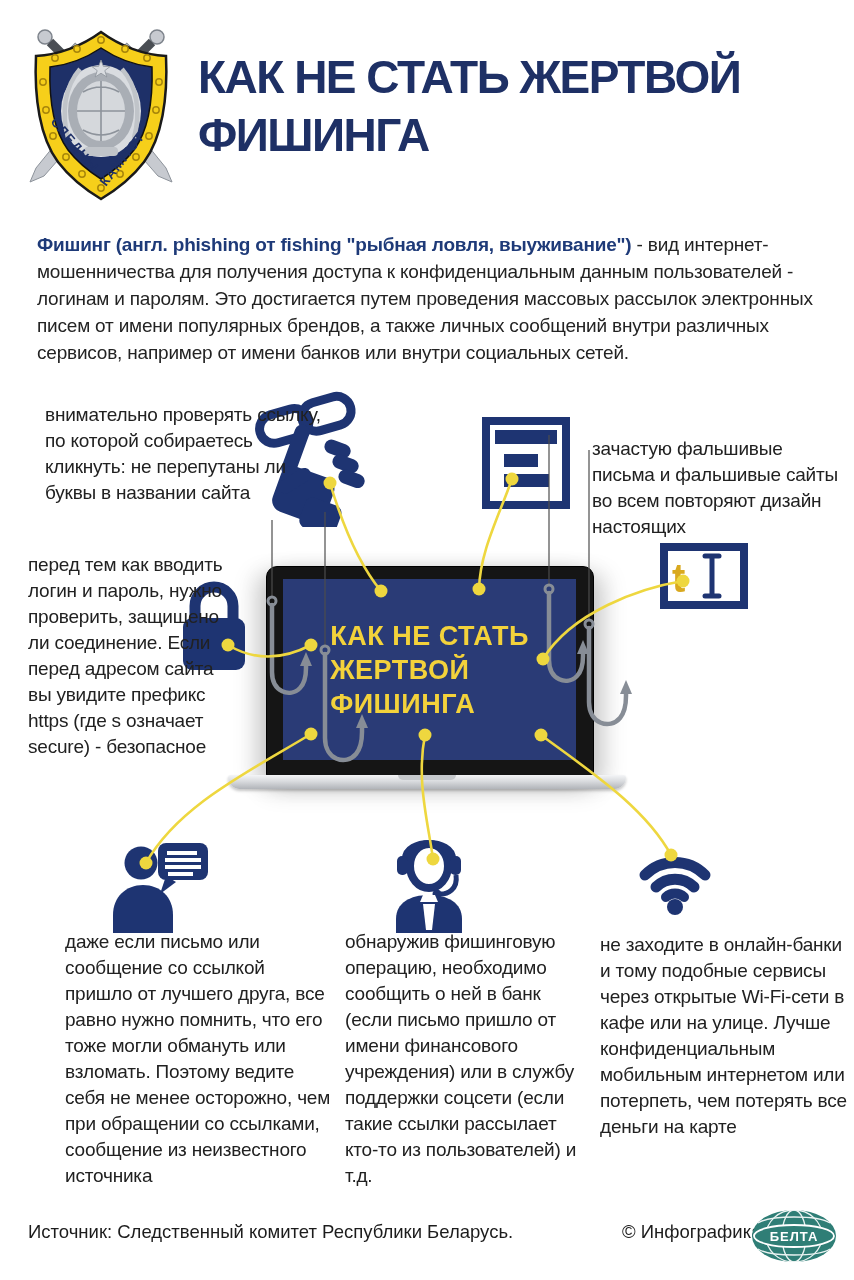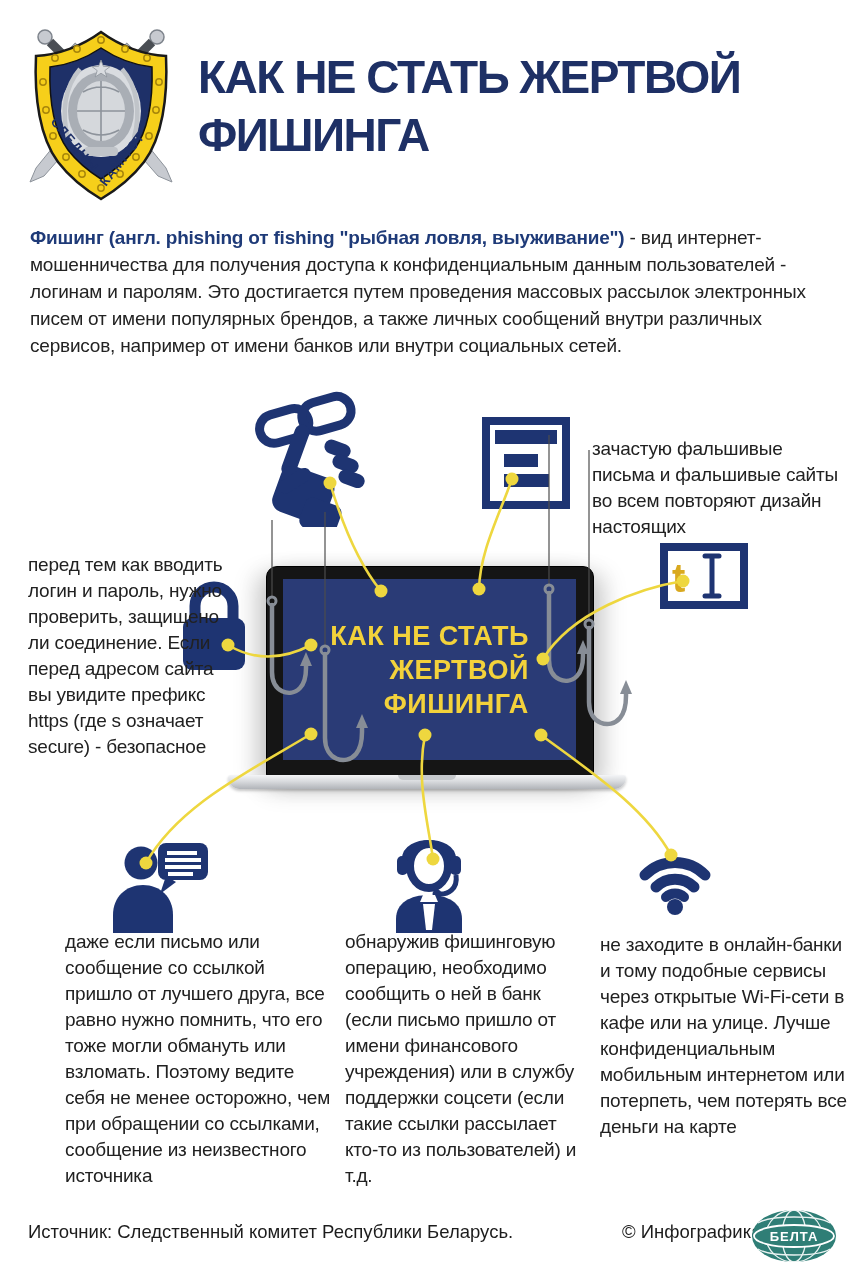--- a/index.html
+++ b/index.html
@@ -42,21 +42,21 @@
   .laptop-bezel{
     position:absolute;left:266px;top:566px;width:326px;height:210px;z-index:1;
     background:#151515;border:1px solid #000;border-radius:11px 11px 4px 4px;
     box-shadow:0 10px 26px rgba(0,0,0,.20), -14px 6px 22px rgba(0,0,0,.10), 14px 6px 22px rgba(0,0,0,.10);
   }
   .laptop-screen{
     position:absolute;left:283px;top:579px;width:293px;height:181px;z-index:1;
     background:#2a3b76;display:flex;flex-direction:column;align-items:center;justify-content:center;
   }
   .screen-title{
-    text-align:right;font-weight:700;font-size:27px;line-height:34px;color:#f3d23b;letter-spacing:0.5px;
+    text-align:left;font-weight:700;font-size:27px;line-height:34px;color:#f3d23b;letter-spacing:0.5px;
   }
   .laptop-base{
     position:absolute;left:228px;top:775px;width:398px;height:14px;z-index:1;
     background:linear-gradient(#f4f5f7 0%,#d9dbde 45%,#b1b4b9 100%);
     border-radius:3px 3px 14px 14px;box-shadow:0 2px 3px rgba(0,0,0,.22);
   }
   .laptop-notch{
     position:absolute;left:50%;transform:translateX(-50%);top:0;width:58px;height:5px;
     background:#c6c9cd;border-radius:0 0 6px 6px;
   }
@@ -119,21 +119,21 @@
     </g>
     <text transform="translate(36,116) rotate(50)" font-size="13" font-weight="700" fill="#1e3068" letter-spacing="1.5">СЛЕДЧЫ</text>
     <text transform="translate(92,181) rotate(-52)" font-size="13" font-weight="700" fill="#1e3068" letter-spacing="1">КАМІТЭТ</text>
   </svg>
 
   <h1 class="page-title" style="margin:0;">
     <div>КАК НЕ СТАТЬ ЖЕРТВОЙ</div>
     <div>ФИШИНГА</div>
   </h1>
 
-  <p class="intro" style="margin:2px;">
+  <p class="intro" style="margin:9px;">
     <span class="lead">Фишинг (англ. phishing от fishing "рыбная ловля, выуживание")</span><span> - вид интернет-мошенничества для получения доступа к конфиденциальным данным пользователей - логинам и паролям. Это достигается путем проведения массовых рассылок электронных писем от имени популярных брендов, а также личных сообщений внутри различных сервисов, например от имени банков или внутри социальных сетей.</span>
   </p>
 
   <div class="laptop-bezel"></div>
   <div class="laptop-screen">
     <div class="screen-title">
       <div>КАК НЕ СТАТЬ</div>
       <div>ЖЕРТВОЙ</div>
       <div>ФИШИНГА</div>
     </div>
@@ -209,20 +209,21 @@
 
   <svg class="tip-icon icon7" width="96" height="80" viewBox="0 0 96 80">
     <g stroke="#1e3472" fill="none" stroke-linecap="round">
       <path d="M17,39 A42,42 0 0 1 77,39" stroke-width="11"></path>
       <path d="M28,51 A27,27 0 0 1 66,51" stroke-width="11"></path>
       <path d="M38,61 A13,13 0 0 1 56,61" stroke-width="10"></path>
     </g>
     <circle cx="47" cy="71" r="8" fill="#1e3472"></circle>
   </svg>
 
+  <div class="tip-text tip1-text">внимательно проверять ссылку, по которой собираетесь кликнуть: не перепутаны ли буквы в названии сайта</div>
   <div class="tip-text tip2-text">зачастую фальшивые письма и фальшивые сайты во всем повторяют дизайн настоящих</div>
   <div class="tip-text tip3-text">перед тем как вводить логин и пароль, нужно проверить, защищено ли соединение. Если перед адресом сайта вы увидите префикс https (где s означает secure) - безопасное</div>
   <div class="tip-text tip5-text">даже если письмо или сообщение со ссылкой пришло от лучшего друга, все равно нужно помнить, что его тоже могли обмануть или взломать. Поэтому ведите себя не менее осторожно, чем при обращении со ссылками, сообщение из неизвестного источника</div>
   <div class="tip-text tip6-text">обнаружив фишинговую операцию, необходимо сообщить о ней в банк (если письмо пришло от имени финансового учреждения) или в службу поддержки соцсети (если такие ссылки рассылает кто-то из пользователей) и т.д.</div>
   <div class="tip-text tip7-text">не заходите в онлайн-банки и тому подобные сервисы через открытые Wi-Fi-сети в кафе или на улице. Лучше конфиденциальным мобильным интернетом или потерпеть, чем потерять все деньги на карте</div>
 
   <svg class="overlay" width="854" height="1280" viewBox="0 0 854 1280">
 
     <g stroke="#4d4d4d" stroke-width="1.4" opacity="0.85">
       <line x1="272" y1="520" x2="272" y2="597"></line>

